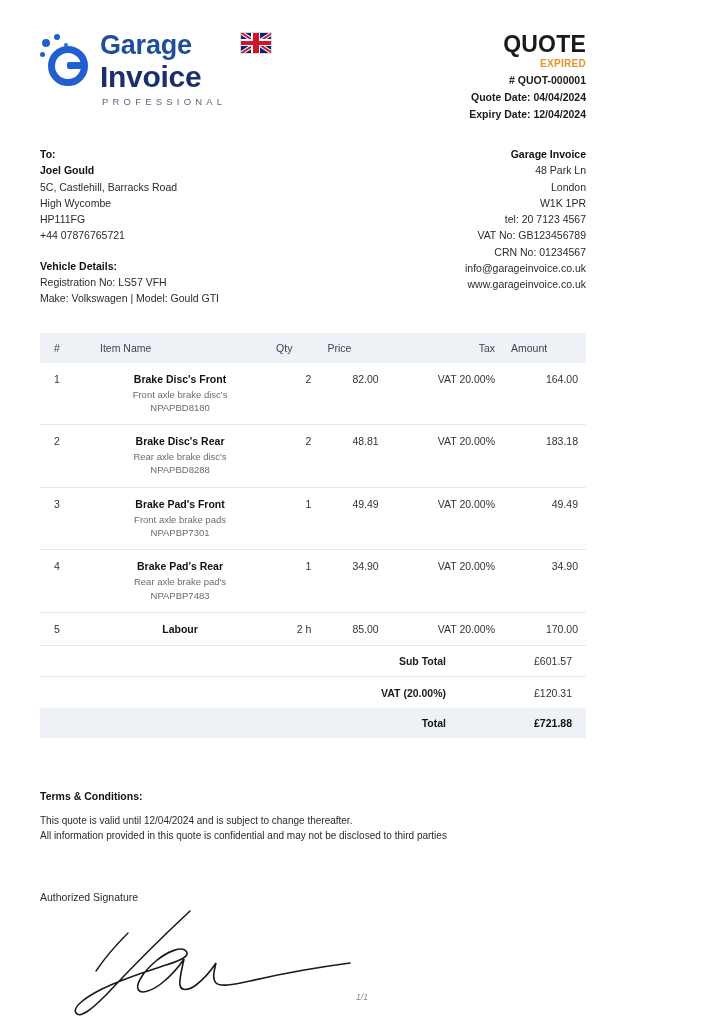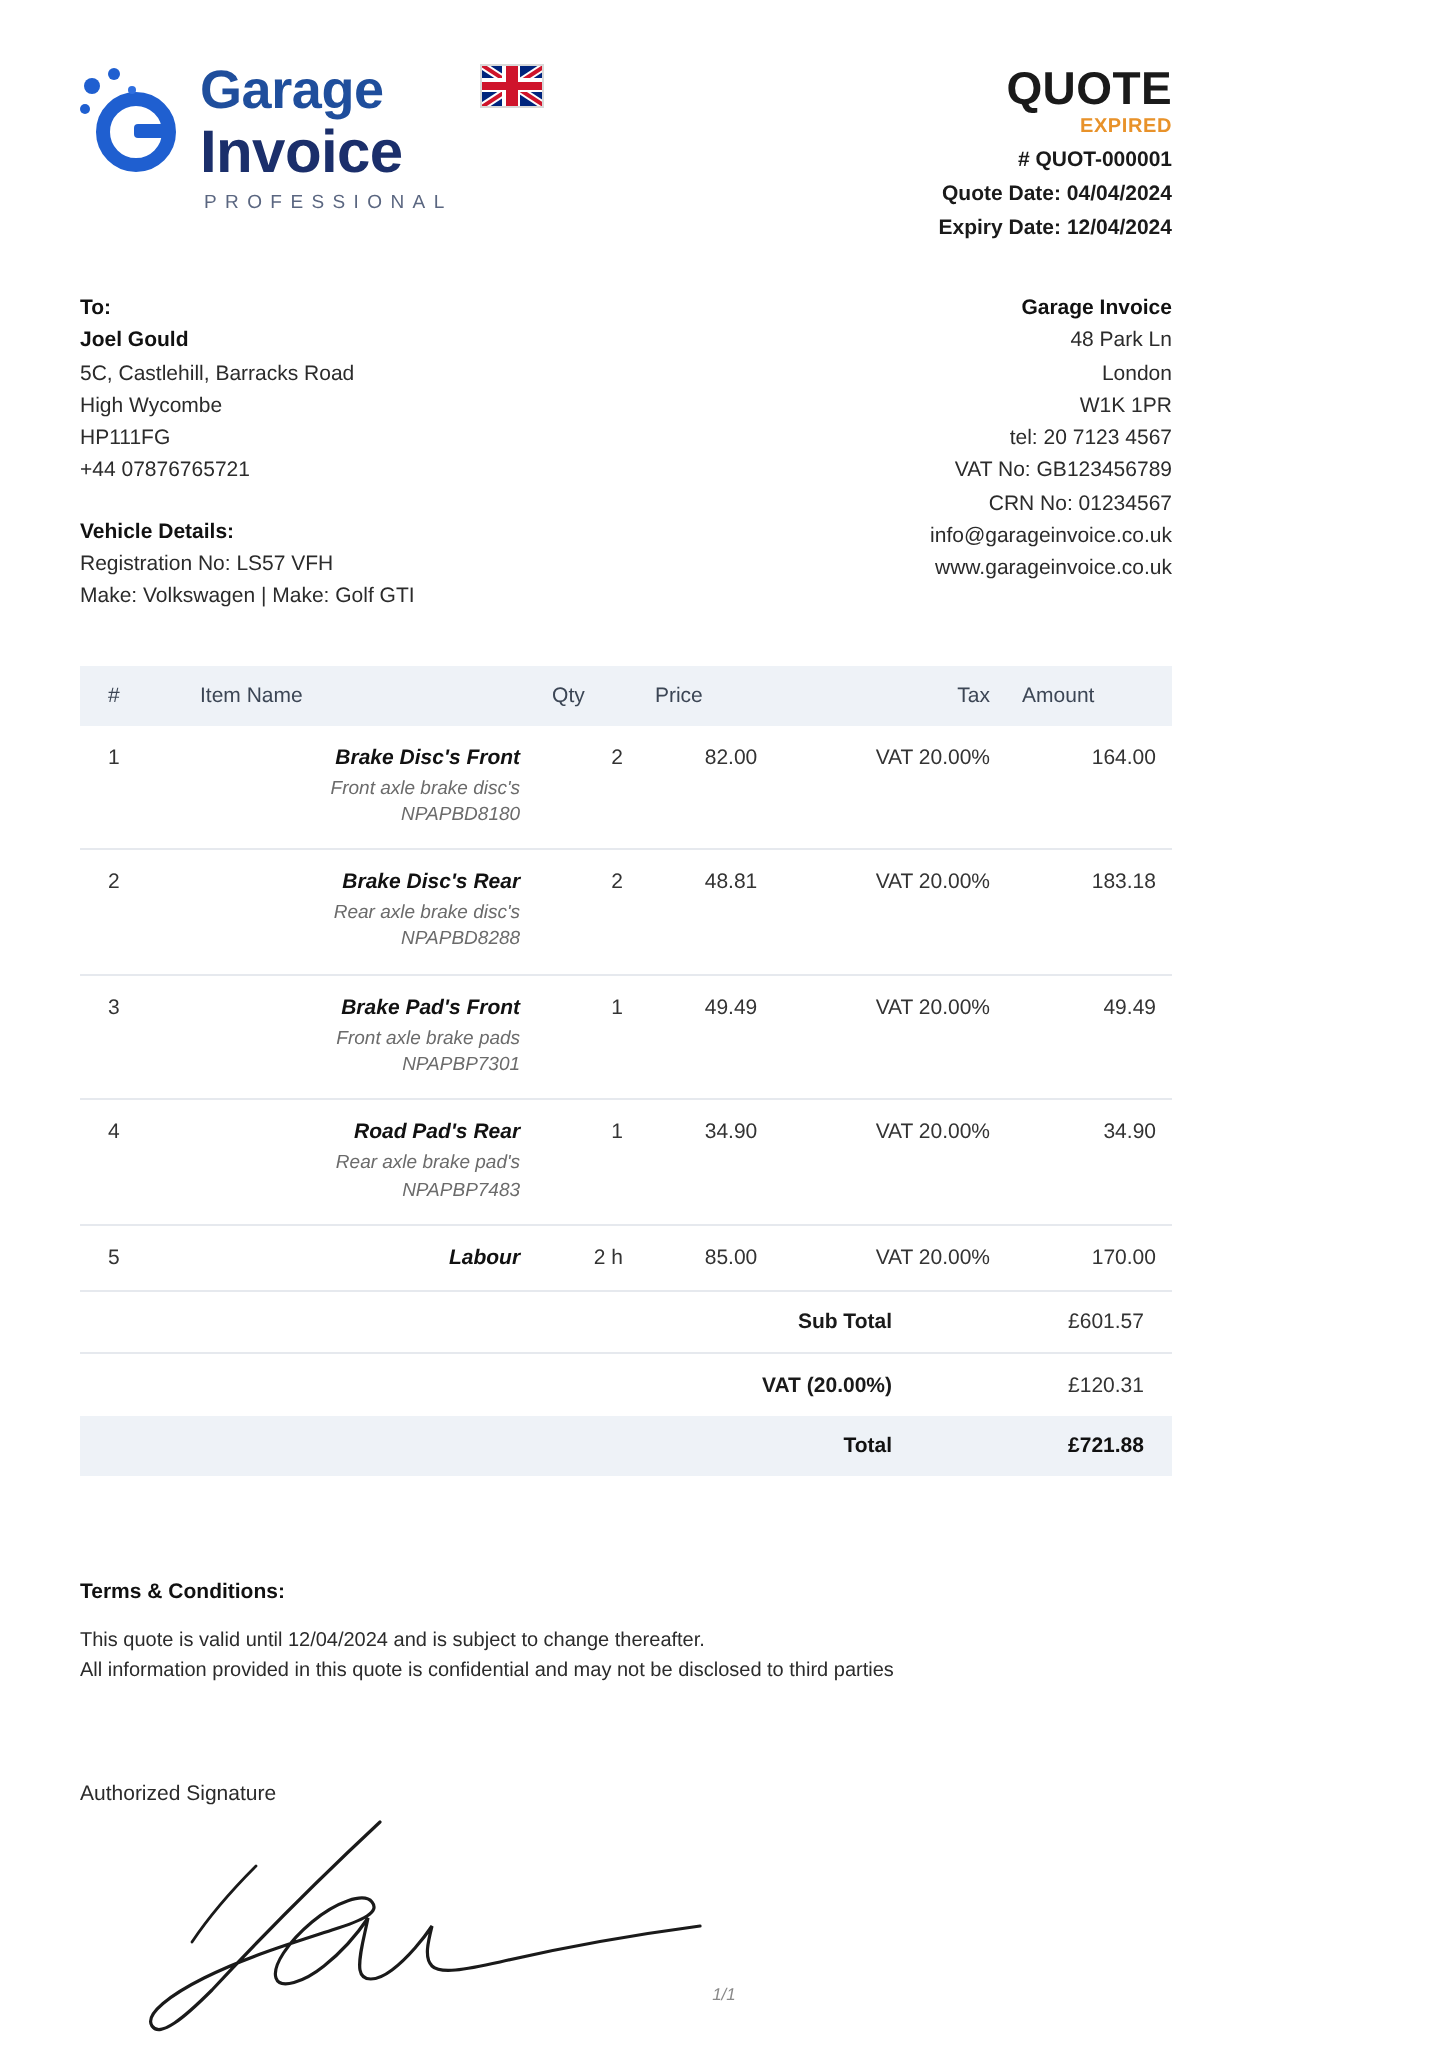--- a/index.html
+++ b/index.html
@@ -234,22 +234,21 @@
     text-align: right;
     border-bottom: 1px solid #e6e9ee;
     color: #333;
   }
   .items tbody td.col-num {
     text-align: left;
     padding-left: 14px;
     color: #333;
   }
   .items tbody td.col-name {
-    text-align: right;
-    font-style: italic;
+    text-align: center;
   }
   .item-title {
     font-weight: bold;
     color: #111;
     font-size: 10.5px;
   }
   .item-desc {
     color: #6b6b6b;
     font-size: 9.5px;
     margin-top: 3px;
@@ -379,21 +378,21 @@
       <div class="label">To:</div>
       <div class="name">Joel Gould</div>
       <div>5C, Castlehill, Barracks Road</div>
       <div>High Wycombe</div>
       <div>HP111FG</div>
       <div>+44 07876765721</div>
 
       <div class="vehicle-block">
         <div class="vlabel">Vehicle Details:</div>
         <div>Registration No: LS57 VFH</div>
-        <div>Make: Volkswagen | Make: Golf GTI</div>
+        <div>Make: Volkswagen | Model: Gould GTI</div>
       </div>
     </div>
 
     <div class="party-right">
       <div class="company">Garage Invoice</div>
       <div>48 Park Ln</div>
       <div>London</div>
       <div>W1K 1PR</div>
       <div>tel: 20 7123 4567</div>
       <div>VAT No: GB123456789</div>
@@ -447,21 +446,21 @@
           <div class="item-code">NPAPBP7301</div>
         </td>
         <td>1</td>
         <td>49.49</td>
         <td>VAT 20.00%</td>
         <td>49.49</td>
       </tr>
       <tr>
         <td class="col-num">4</td>
         <td class="col-name">
-          <div class="item-title">Road Pad's Rear</div>
+          <div class="item-title">Brake Pad's Rear</div>
           <div class="item-desc">Rear axle brake pad's</div>
           <div class="item-code">NPAPBP7483</div>
         </td>
         <td>1</td>
         <td>34.90</td>
         <td>VAT 20.00%</td>
         <td>34.90</td>
       </tr>
       <tr>
         <td class="col-num">5</td>

